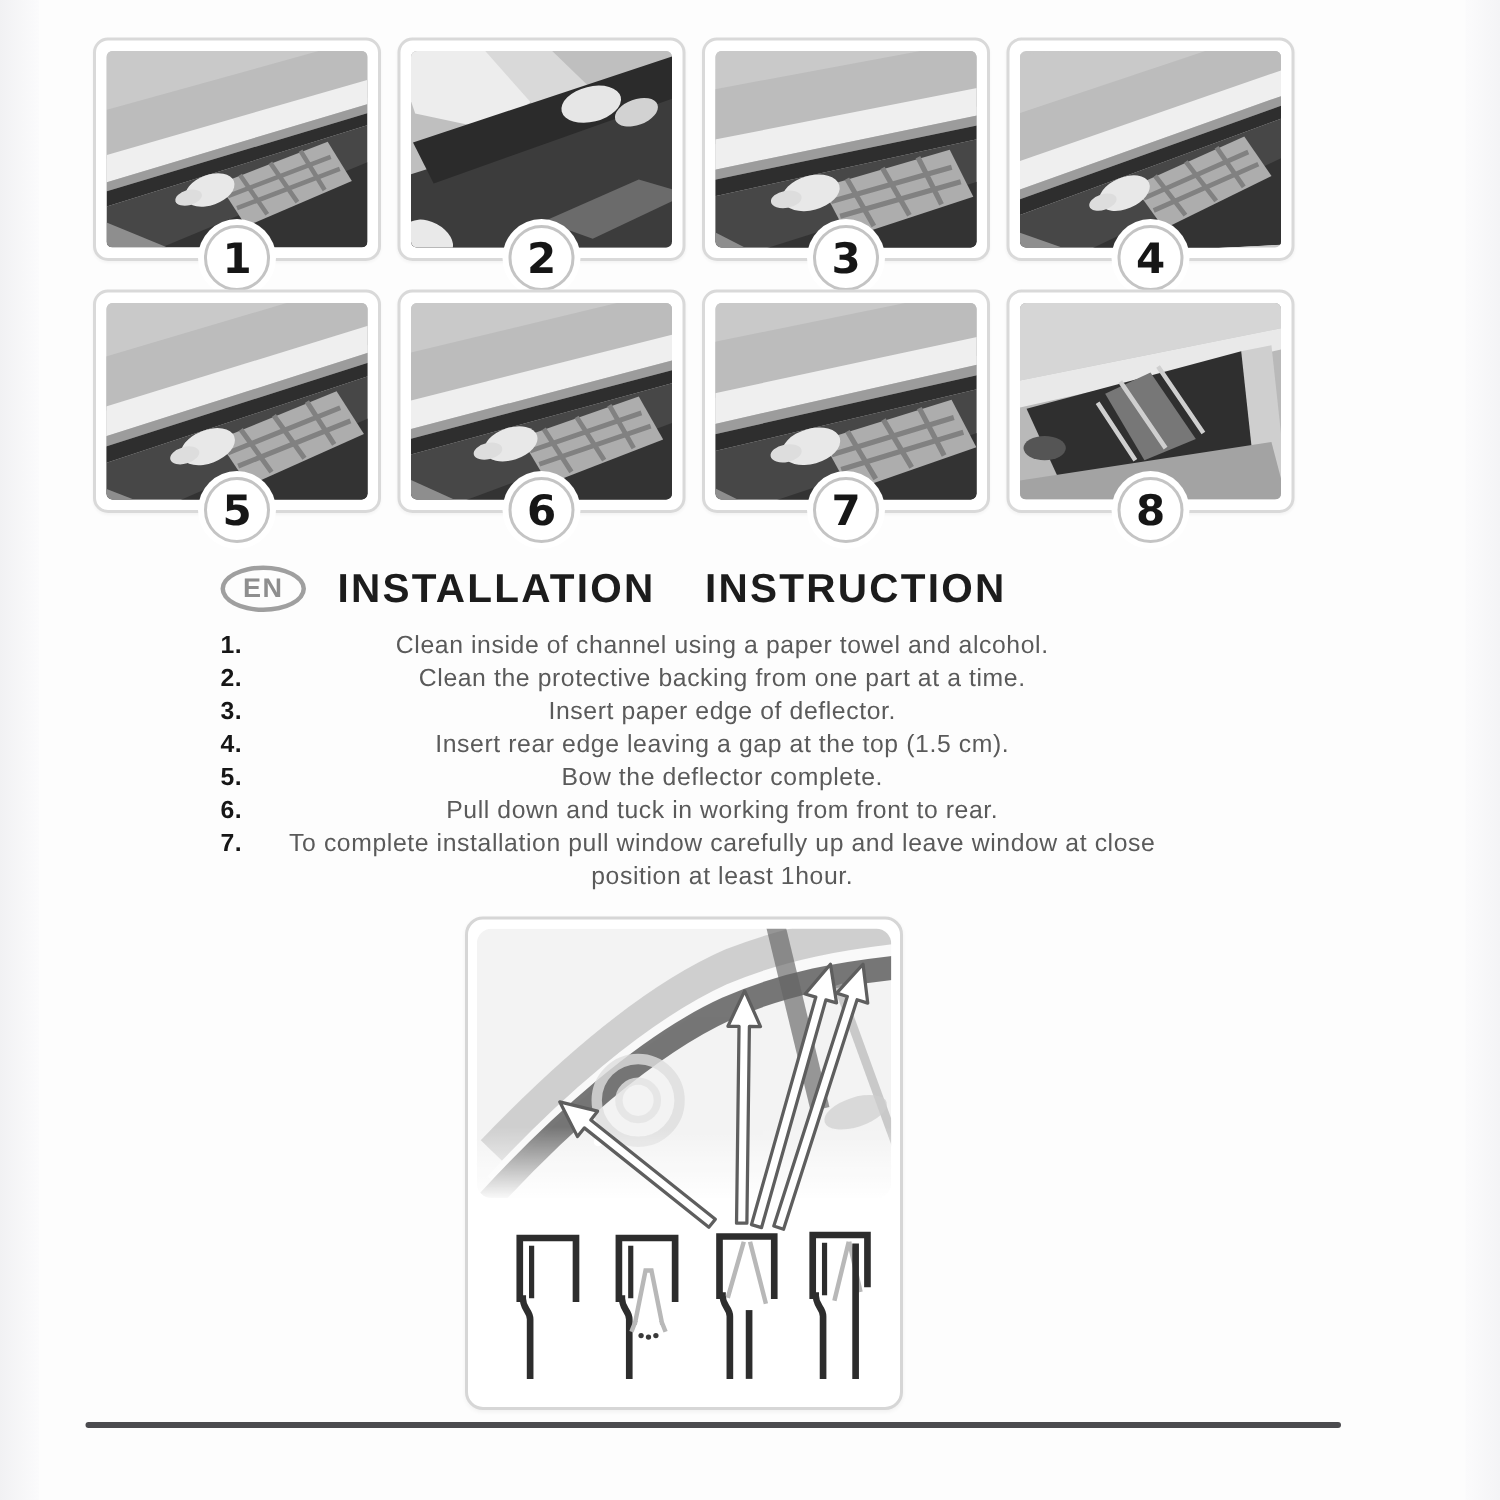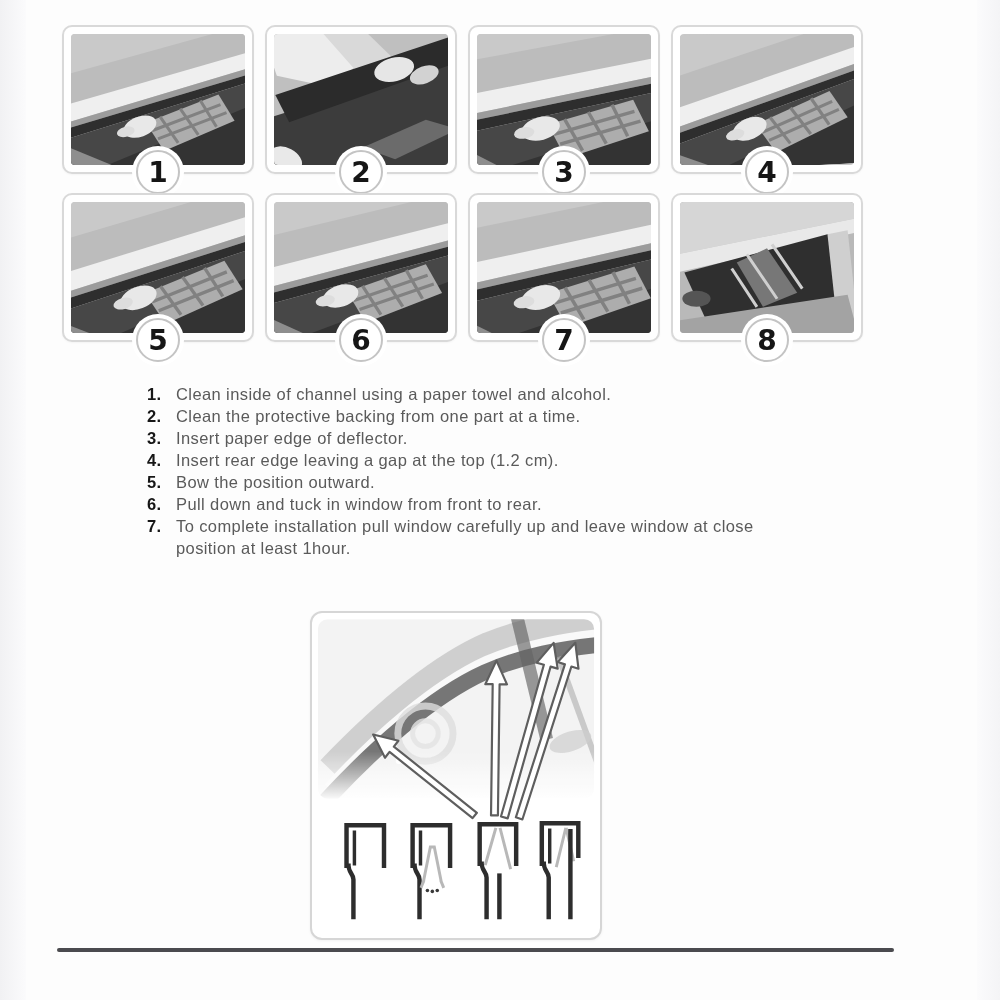--- a/index.html
+++ b/index.html
@@ -38,21 +38,21 @@
   .instructions{position:absolute;left:147px;top:374px;width:700px;}
   .heading-row{display:flex;align-items:center;gap:21px;height:36px;}
   .lang-badge{width:57px;height:31px;border:3px solid #9f9f9f;border-radius:50%;
     display:flex;align-items:center;justify-content:center;color:#8e8e8e;
     font-weight:700;font-size:18px;letter-spacing:1px;}
   .title{font-size:27px;font-weight:700;color:#1c1c1c;letter-spacing:1.5px;word-spacing:24px;
     font-family:"Liberation Sans",sans-serif;}
   .inst-list{list-style:none;margin-top:9px;width:640px;}
   .inst-list li{display:flex;font-size:16.5px;line-height:22px;letter-spacing:.4px;color:var(--text);}
   .inst-num{flex:0 0 29px;font-weight:700;color:var(--number);}
-  .inst-text{flex:1;}
+  .inst-text{flex:1;text-align:center;}
 
   
   .diagram-card{position:absolute;left:310px;top:611px;width:292px;height:329px;
     background:#fff;border:2px solid #d6d6d6;border-radius:12px;box-shadow:0 1px 3px rgba(0,0,0,.05);}
   .diagram-card svg{width:100%;height:100%;display:block;}
 
   
   .bottom-rule{position:absolute;left:57px;top:948px;width:837px;height:4px;
     background:var(--rule);border-radius:2px;}
 </style>
@@ -165,44 +165,50 @@
       <div class="photo v8">
           <svg>
             <use href="#scene-c"></use>
           </svg>
         </div>
       <div class="badge">8</div>
     </figure>
   </section>
 
   <section class="instructions">
+    <header class="heading-row">
+      <span class="lang-badge">
+        <span>EN</span>
+      </span>
+      <h1 class="title">INSTALLATION INSTRUCTION</h1>
+    </header>
     <ol class="inst-list">
       <li>
         <span class="inst-num">1.</span>
         <span class="inst-text">Clean inside of channel using a paper towel and alcohol.</span>
       </li>
       <li>
         <span class="inst-num">2.</span>
         <span class="inst-text">Clean the protective backing from one part at a time.</span>
       </li>
       <li>
         <span class="inst-num">3.</span>
         <span class="inst-text">Insert paper edge of deflector.</span>
       </li>
       <li>
         <span class="inst-num">4.</span>
-        <span class="inst-text">Insert rear edge leaving a gap at the top (1.2 cm).</span>
+        <span class="inst-text">Insert rear edge leaving a gap at the top (1.5 cm).</span>
       </li>
       <li>
         <span class="inst-num">5.</span>
-        <span class="inst-text">Bow the position outward.</span>
+        <span class="inst-text">Bow the deflector complete.</span>
       </li>
       <li>
         <span class="inst-num">6.</span>
-        <span class="inst-text">Pull down and tuck in window from front to rear.</span>
+        <span class="inst-text">Pull down and tuck in working from front to rear.</span>
       </li>
       <li>
         <span class="inst-num">7.</span>
         <span class="inst-text">To complete installation pull window carefully up and leave window at close position at least 1hour.</span>
       </li>
     </ol>
   </section>
 
   <section class="diagram-card">
     <svg viewBox="0 0 292 329">

